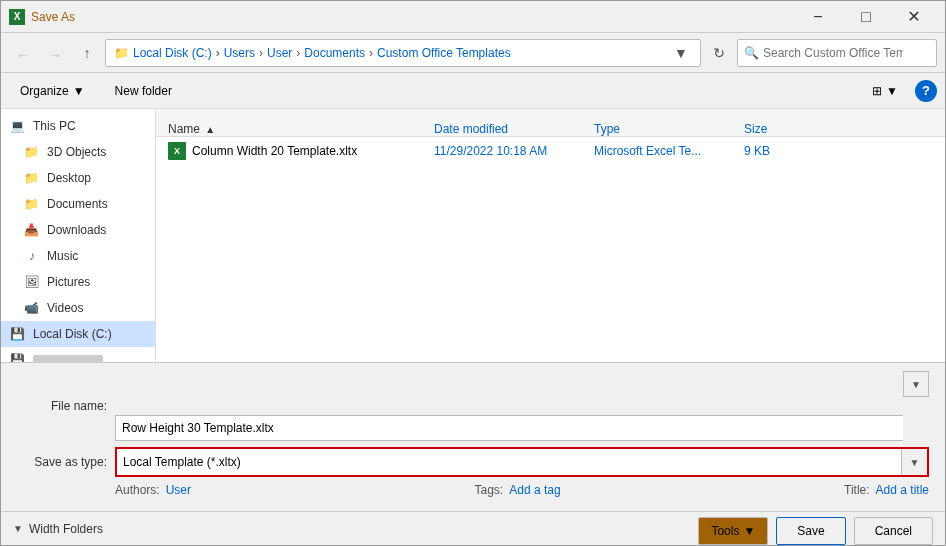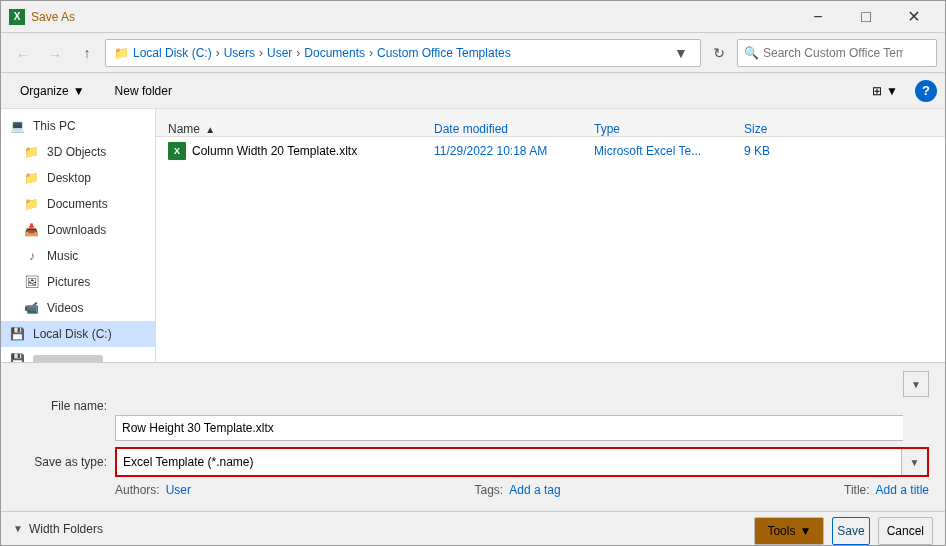--- a/index.html
+++ b/index.html
@@ -281,30 +281,30 @@
     .tools-btn {
       height: 28px; padding: 0 12px;
       background: #a16207;
       border: 1px solid #bbb;
       cursor: pointer; font-size: 12px;
       display: flex; align-items: center; gap: 4px;
       border-radius: 2px;
     }
 
     .save-btn {
-      height: 28px; padding: 0 4px;
+      height: 28px; padding: 0 20px;
       background: #f0f0f0;
       border: 1px solid #0066cc;
       cursor: pointer; font-size: 12px;
       border-radius: 2px;
-      color: #0c4a6e;
+      color: #000000;
     }
 
     .cancel-btn {
-      height: 28px; padding: 0 8px;
+      height: 28px; padding: 0 20px;
       background: #f0f0f0;
       border: 1px solid #bbb;
       cursor: pointer; font-size: 12px;
       border-radius: 2px;
     }
 
     .hide-folders-row {
       display: flex;
       align-items: center;
       gap: 6px;
@@ -473,21 +473,21 @@
       <label class="form-label">File name:</label>
       <div class="input-wrap" style="flex:1; display:flex;">
         <input type="text" class="form-input" style="flex: 1 1 0%; border-right: none; margin-top: 44px;" value="Row Height 30 Template.xltx">
         <div class="dropdown-arrow">▼</div>
       </div>
     </div>
 
     <div class="form-row">
       <label class="form-label">Save as type:</label>
       <div class="form-select-wrap" style="flex:1;">
-        <div class="form-select-text">Excel Template (*.name)</div>
+        <div class="form-select-text">Local Template (*.xltx)</div>
         <div class="form-select-arrow">▼</div>
       </div>
     </div>
 
     <div class="meta-row">
       <div class="meta-group">
         <span class="meta-label">Authors:</span>
         <span class="meta-value">User</span>
       </div>
       <div class="meta-group">

